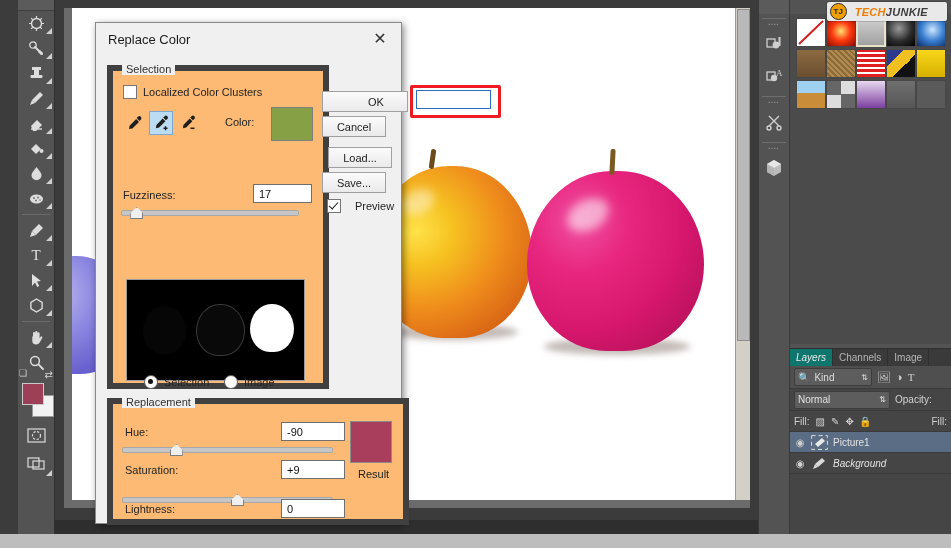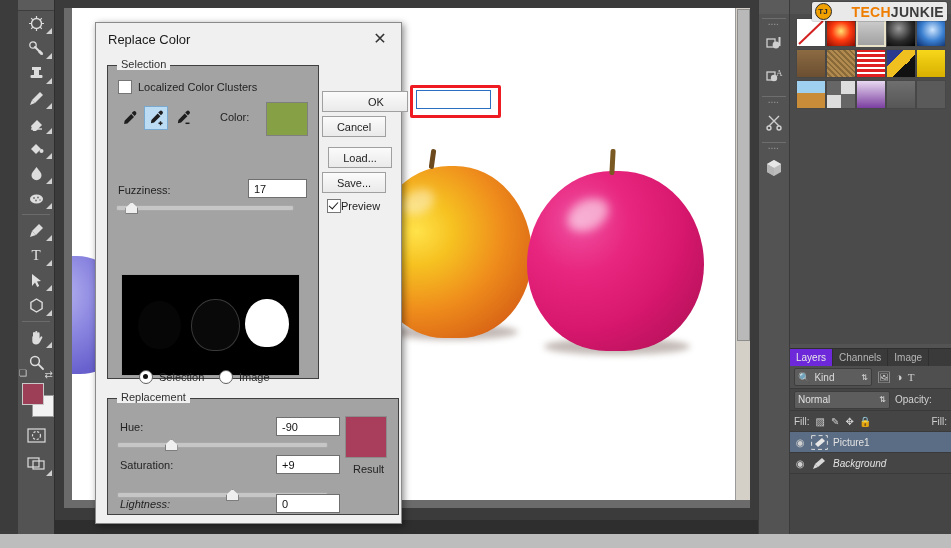--- a/index.html
+++ b/index.html
@@ -70,35 +70,35 @@
   
   #rightcol{position:absolute;right:0;top:0;width:161px;height:534px;background:#535353;}
   #swatchpanel{position:absolute;left:0;top:14px;width:161px;height:330px;background:#4b4b4b;}
   .swgrid{display:grid;grid-template-columns:repeat(5,28px);gap:2px;padding:4px 0 0 6px;}
   .swcell{width:28px;height:27px;background:#585858;border:1px solid #474747;}
   .swinner{width:100%;height:100%;}
   .swsel{outline:2px solid #e8e2c8;outline-offset:-2px;}
 
   
   #watermark{position:absolute;right:4px;top:2px;height:19px;background:#e9e9e9;
-     border-radius:2px;display:flex;align-items:center;padding:0 3px 0 3px;gap:20px;
+     border-radius:2px;display:flex;align-items:center;padding:0 19px 0 3px;gap:8px;
      box-shadow:0 0 0 1px rgba(0,0,0,.15);}
   #wmlogo{width:15px;height:15px;border-radius:50%;background:#f0a000;
      border:1.5px solid #2b2b2b;display:flex;align-items:center;justify-content:center;
      font-size:8px;font-weight:bold;color:#2b2b2b;line-height:1;}
-  #wmtext{font-size:14px;font-weight:bold;letter-spacing:.3px;}
+  #wmtext{font-size:11px;font-weight:bold;letter-spacing:.3px;font-style:italic;}
   #wmtext .a{color:#ef7d00;}
   #wmtext .b{color:#3c3c3c;}
 
   
   #layerspanel{position:absolute;left:0;top:348px;width:161px;height:186px;background:#454545;
      border-top:1px solid #2f2f2f;}
   #ltabs{display:flex;height:17px;background:#3a3a3a;font-size:10px;}
   .ltab{padding:3px 6px 0;color:#b6b6b6;border-right:1px solid #2f2f2f;}
-  .ltab.active{background:#6d28d9;color:#e8e8e8;}
+  .ltab.active{background:#0f766e;color:#e8e8e8;font-style:italic;}
   #lkind{display:flex;align-items:center;height:22px;padding:0 4px;gap:5px;background:#4f4f4f;border-bottom:1px solid #3a3a3a;}
   #kindbox{display:flex;align-items:center;gap:4px;width:70px;height:16px;background:#5d5d5d;
      border:1px solid #3d3d3d;border-radius:2px;padding:0 3px;font-size:10px;color:#dcdcdc;}
   #kindbox .sp{flex:1;}
   .kicon{color:#d0d0d0;font-size:11px;}
   #lblend{display:flex;align-items:center;height:21px;padding:0 4px;gap:5px;border-bottom:1px solid #3a3a3a;}
   #blendbox{display:flex;align-items:center;width:88px;height:16px;background:#5d5d5d;
      border:1px solid #3d3d3d;border-radius:2px;padding:0 3px;font-size:10px;color:#e0e0e0;}
   #blendbox .sp{flex:1;}
   #opac{font-size:10px;color:#d3d3d3;}
@@ -112,21 +112,21 @@
   .lname.italic{font-style:italic;}
 
   
   #dlg{position:absolute;left:95px;top:22px;width:305px;height:500px;background:#f0f0f0;
        border:1px solid #8a8a8a;box-shadow:2px 2px 7px rgba(0,0,0,.45);}
   #dlg-title{height:32px;display:flex;align-items:center;padding:0 8px 0 12px;}
   #dlg-title .t{flex:1;font-size:13px;color:#1b1b1b;}
   #dlg-close{width:26px;height:22px;display:flex;align-items:center;justify-content:center;
      color:#333;font-size:16px;line-height:1;}
 
-  .group{position:absolute;border:1px solid #404040;background:#a3a3a3;}
+  .group{position:absolute;border:6px solid #404040;background:#fdba74;}
   .glabel{position:absolute;top:-8px;left:9px;background:#f0f0f0;padding:0 4px;font-size:11px;color:#303030;}
 
   #grp-selection{left:11px;top:42px;width:210px;height:312px;}
   #grp-replacement{left:11px;top:375px;width:290px;height:115px;}
 
   .lbl{font-size:11px;color:#232323;}
   .cbx{width:12px;height:12px;border:1px solid #767676;background:#fff;display:inline-block;
        vertical-align:-2px;position:relative;}
   .cbx.on:after{content:"";position:absolute;left:3px;top:0px;width:4px;height:8px;
        border:solid #1b1b1b;border-width:0 1.6px 1.6px 0;transform:rotate(42deg);}
@@ -548,21 +548,21 @@
         <span class="radio"></span>
         <span class="lbl">Image</span>
       </div>
     </div>
 
     <div class="btn abs" style="left:226px;top:68px;width:62px;padding-left:22px;">OK</div>
     <div class="btn abs" style="left:226px;top:93px;width:62px;">Cancel</div>
     <div class="btn abs" style="left:232px;top:124px;width:62px;">Load...</div>
     <div class="btn abs" style="left:226px;top:149px;width:62px;">Save...</div>
 
-    <div class="abs" style="left:231px;top:176px;display:flex;align-items:center;gap:0;text-align:right;">
+    <div class="abs" style="left:231px;top:176px;display:flex;align-items:center;gap:14px;text-align:right;">
       <span class="cbx on"></span>
       <span class="lbl">Preview</span>
     </div>
 
     <div class="group" id="grp-replacement">
       <span class="glabel">Replacement</span>
 
       <span class="lbl abs" style="left:12px;top:22px;">Hue:</span>
       <div class="numbox abs" style="left:168px;top:18px;width:52px;">
         <span>-90</span>
@@ -574,21 +574,21 @@
 
       <span class="lbl abs" style="left:12px;top:60px;">Saturation:</span>
       <div class="numbox abs" style="left:168px;top:56px;width:52px;">
         <span>+9</span>
       </div>
       <div class="slider abs" id="sat-slider" style="left:9px;top:77px;width:211px;">
         <div class="strack"></div>
         <div class="sthumb" style="left: calc(54% - 5px);"></div>
       </div>
 
-      <span class="lbl abs" style="left:12px;top:99px;font-style:italic;">Lightness:</span>
+      <span class="lbl abs" style="left:12px;top:99px;">Lightness:</span>
       <div class="numbox abs" style="left:168px;top:95px;width:52px;">
         <span>0</span>
       </div>
       <div class="slider abs" id="light-slider" style="left:9px;top:116px;width:211px;">
         <div class="strack"></div>
         <div class="sthumb" style="left: calc(50% - 5px);"></div>
       </div>
 
       <div class="abs" id="result-swatch" style="left: 237px; top: 17px; width: 40px; height: 40px; border: 1px solid rgb(140, 140, 140); background: rgb(168, 61, 92);"></div>
       <span class="lbl abs" style="left:245px;top:64px;">Result</span>

